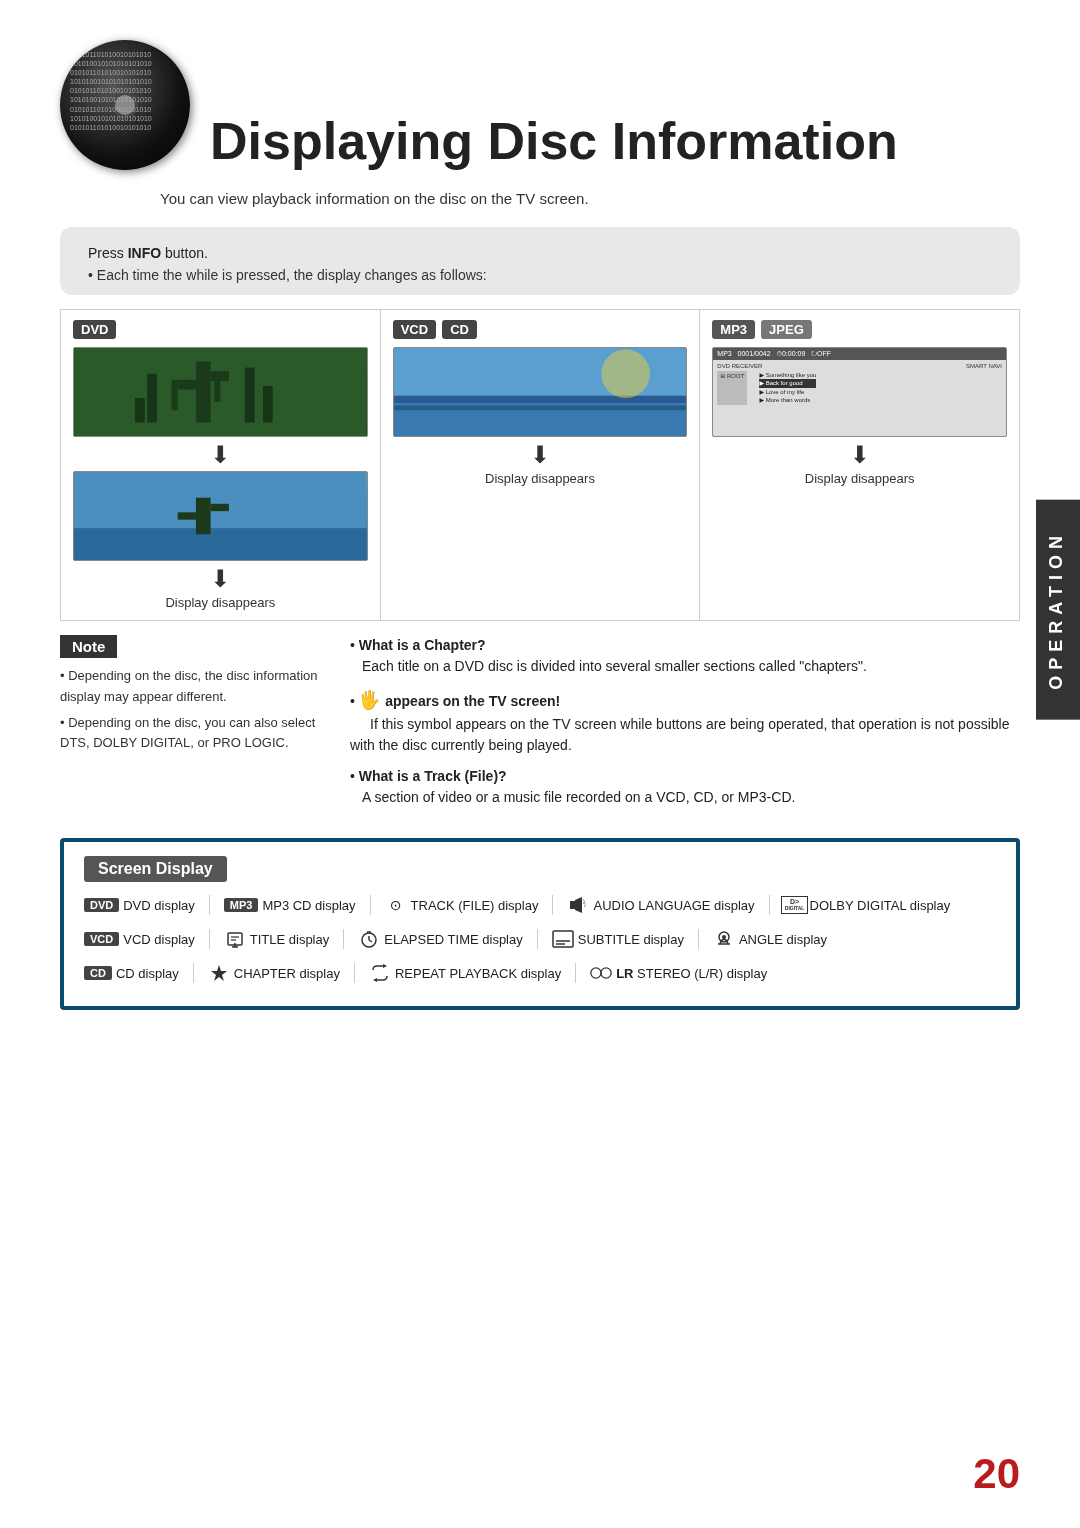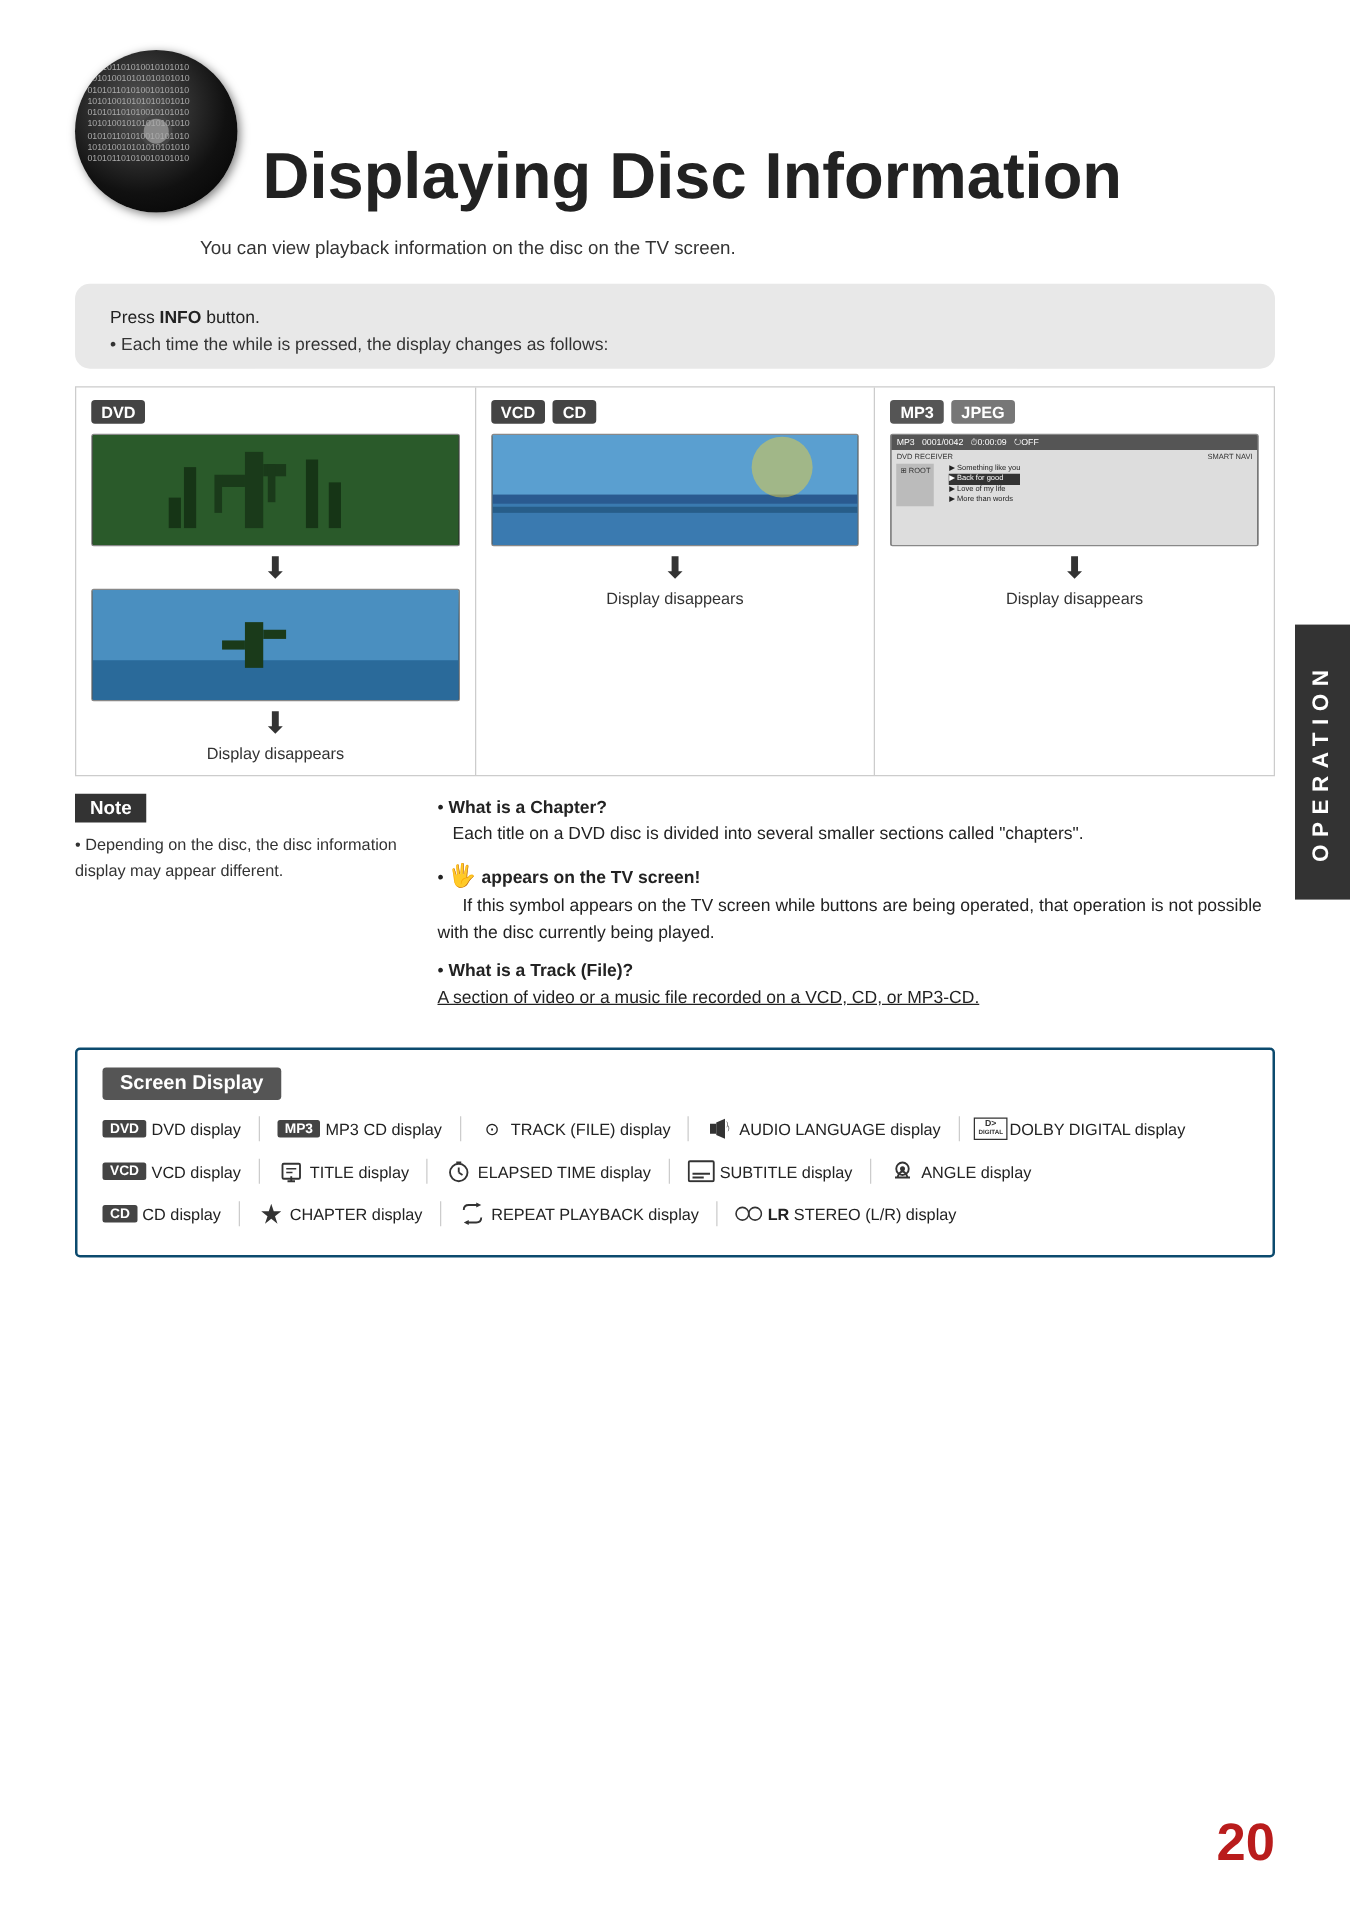--- a/index.html
+++ b/index.html
@@ -266,21 +266,21 @@
       font-size: 14px;
       color: #222;
       margin-bottom: 10px;
       line-height: 1.5;
     }
     .info-item strong { font-weight: bold; }
 
     
     .screen-display-section {
       margin: 20px 60px 10px 60px;
-      border: 2px solid #0c4a6e;
+      border: 4px solid #0c4a6e;
       border-radius: 4px;
       padding: 14px 20px 10px 20px;
     }
     .screen-display-title {
       background: #555;
       color: #fff;
       font-size: 16px;
       font-weight: bold;
       padding: 4px 14px;
       border-radius: 3px;
@@ -488,35 +488,36 @@
 
 <div class="operation-tab">
   <span>OPERATION</span>
 </div>
 
 <div class="note-section">
   <div class="note-box">
     <div class="note-label">Note</div>
     <div class="note-text">
       <p>Depending on the disc, the disc information display may appear different.</p>
+      <p>Depending on the disc, you can also select DTS, DOLBY DIGITAL, or PRO LOGIC.</p>
     </div>
   </div>
 
   <div class="info-items">
     <div class="info-item">
       <span style="font-size:14px;">• </span><strong>What is a Chapter?</strong><br>
       <span style="margin-left:12px;">Each title on a DVD disc is divided into several smaller sections called "chapters".</span>
     </div>
     <div class="info-item">
       <span style="font-size:14px;">• </span><span style="font-size:18px; margin-right:4px;">🖐</span><strong>appears on the TV screen!</strong><br>
       <span style="margin-left:20px;">If this symbol appears on the TV screen while buttons are being operated, that operation is not possible with the disc currently being played.</span>
     </div>
     <div class="info-item">
       <span style="font-size:14px;">• </span><strong>What is a Track (File)?</strong><br>
-      <span style="text-decoration:underline;">A section of video or a music file recorded on a VCD, CD, or MP3-CD.</span>
+      <span style="margin-left:12px;">A section of video or a music file recorded on a VCD, CD, or MP3-CD.</span>
     </div>
   </div>
 </div>
 
 <div class="screen-display-section">
   <div class="screen-display-title">Screen Display</div>
 
   
   <div class="sd-row">
     <div class="sd-item">

